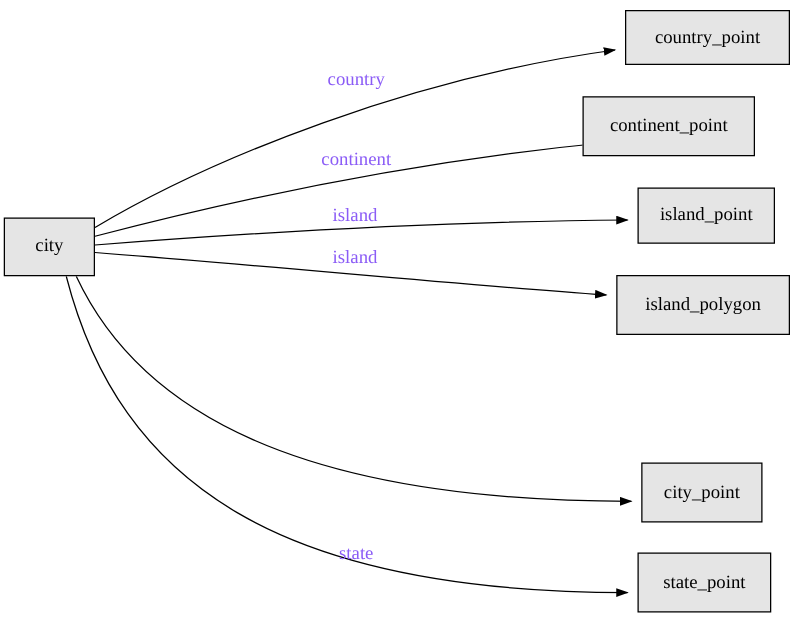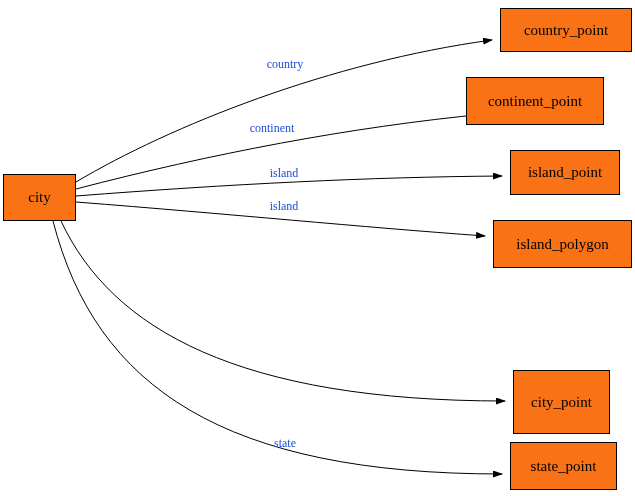--- a/index.html
+++ b/index.html
@@ -18,48 +18,48 @@
   #edge-layer {
     position: absolute;
     left: 0;
     top: 0;
     pointer-events: none;
   }
   .node {
     position: absolute;
     box-sizing: border-box;
     border: 1px solid #000000;
-    background: #f97316;
+    background: #e5e5e5;
     display: flex;
     align-items: center;
     justify-content: center;
     font-size: 15px;
     color: #000000;
     white-space: nowrap;
   }
   .edge-label {
     position: absolute;
     transform: translateX(-50%);
-    font-size: 12px;
+    font-size: 15px;
     line-height: 20px;
-    color: #1d4ed8;
+    color: #8b5cf6;
     text-align: right;
     white-space: pre-line;
   }
   
   #n-place          { left: 3px;   top: 174px; width: 73px;  height: 47px; }
   #n-country-point  { left: 500px; top: 8px;   width: 132px; height: 44px; }
   #n-continent-point{ left: 466px; top: 77px;  width: 138px; height: 48px; }
   #n-island-point   { left: 510px; top: 150px; width: 110px; height: 45px; }
   #n-island-polygon { left: 493px; top: 220px; width: 139px; height: 48px; }
-  #n-city-point     { left: 513px; top: 370px; width: 97px;  height: 64px; }
+  #n-city-point     { left: 513px; top: 370px; width: 97px;  height: 48px; }
   #n-state-point    { left: 510px; top: 442px; width: 107px; height: 48px; }
   
   #l-country   { left: 285px; top: 54px;  }
-  #l-continent { left: 272px; top: 118px; }
+  #l-continent { left: 285px; top: 118px; }
   #l-island-1  { left: 284px; top: 163px; }
   #l-island-2  { left: 284px; top: 196px; }
   #l-city      { left: 287px; top: 233px; }
   #l-state     { left: 285px; top: 433px; }
 </style>
 </head>
 <body>
 
 <div id="canvas">
 

